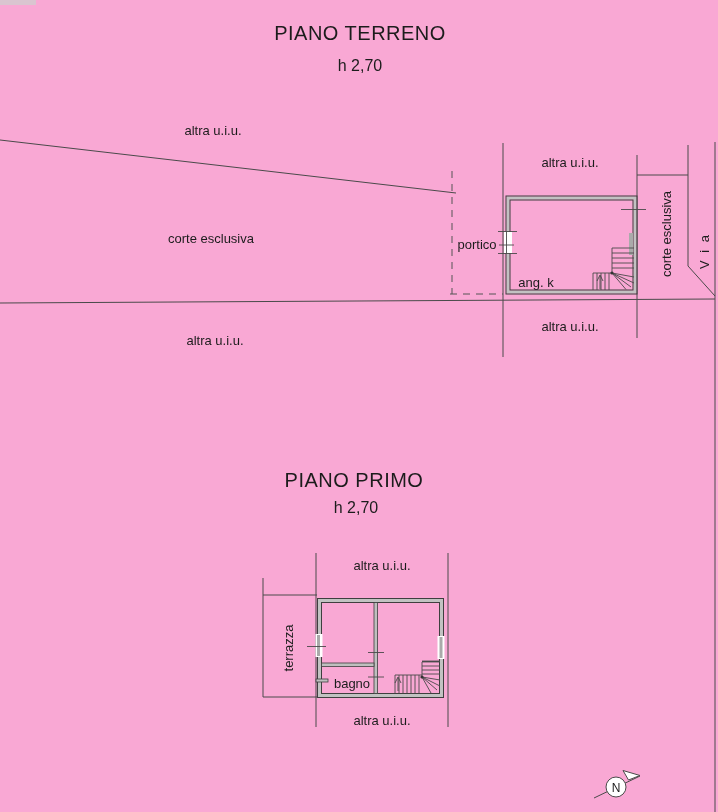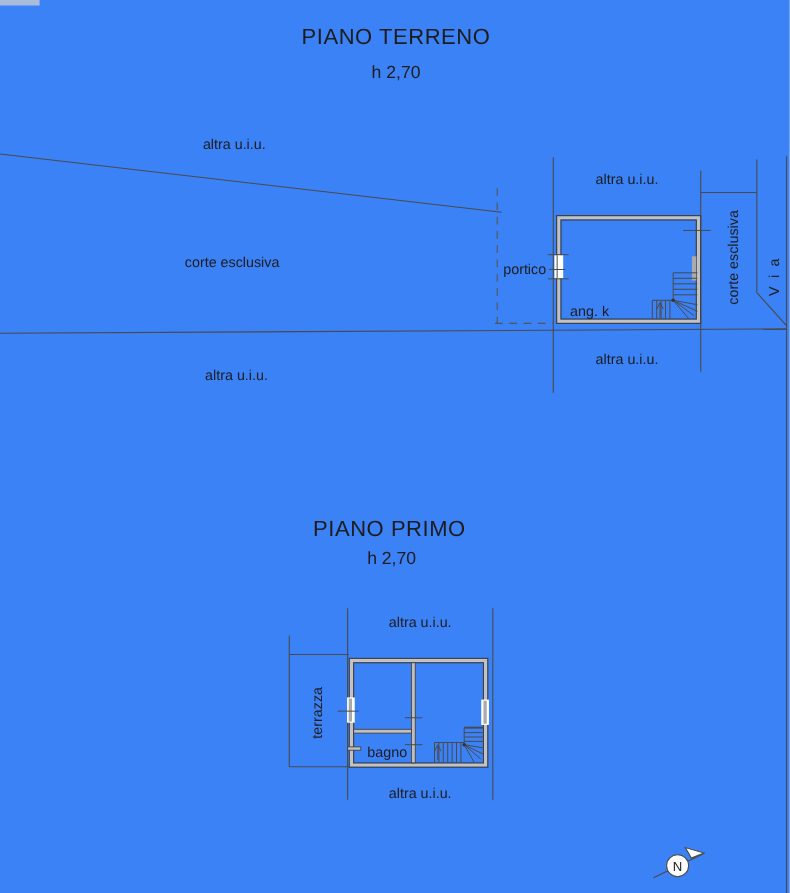--- a/index.html
+++ b/index.html
@@ -1,19 +1,19 @@
 <!DOCTYPE html>
 <html><head>
 <meta charset="utf-8">
 <style>
   html,body{margin:0;padding:0;background:#e8e8e8;}
   #page{
     position:relative;
     width:718px;height:812px;
-    background:#3b82f6;
+    background:#f9a8d4;
     overflow:hidden;
     font-family:"Liberation Sans", sans-serif;
   }
   svg{position:absolute;left:0;top:0;}
   text{
     font-family:"Liberation Sans", sans-serif;
     fill:#1c1c1c;
   }
   .t-title{font-size:20px;letter-spacing:0.5px;}
   .t-note{font-size:16px;}

